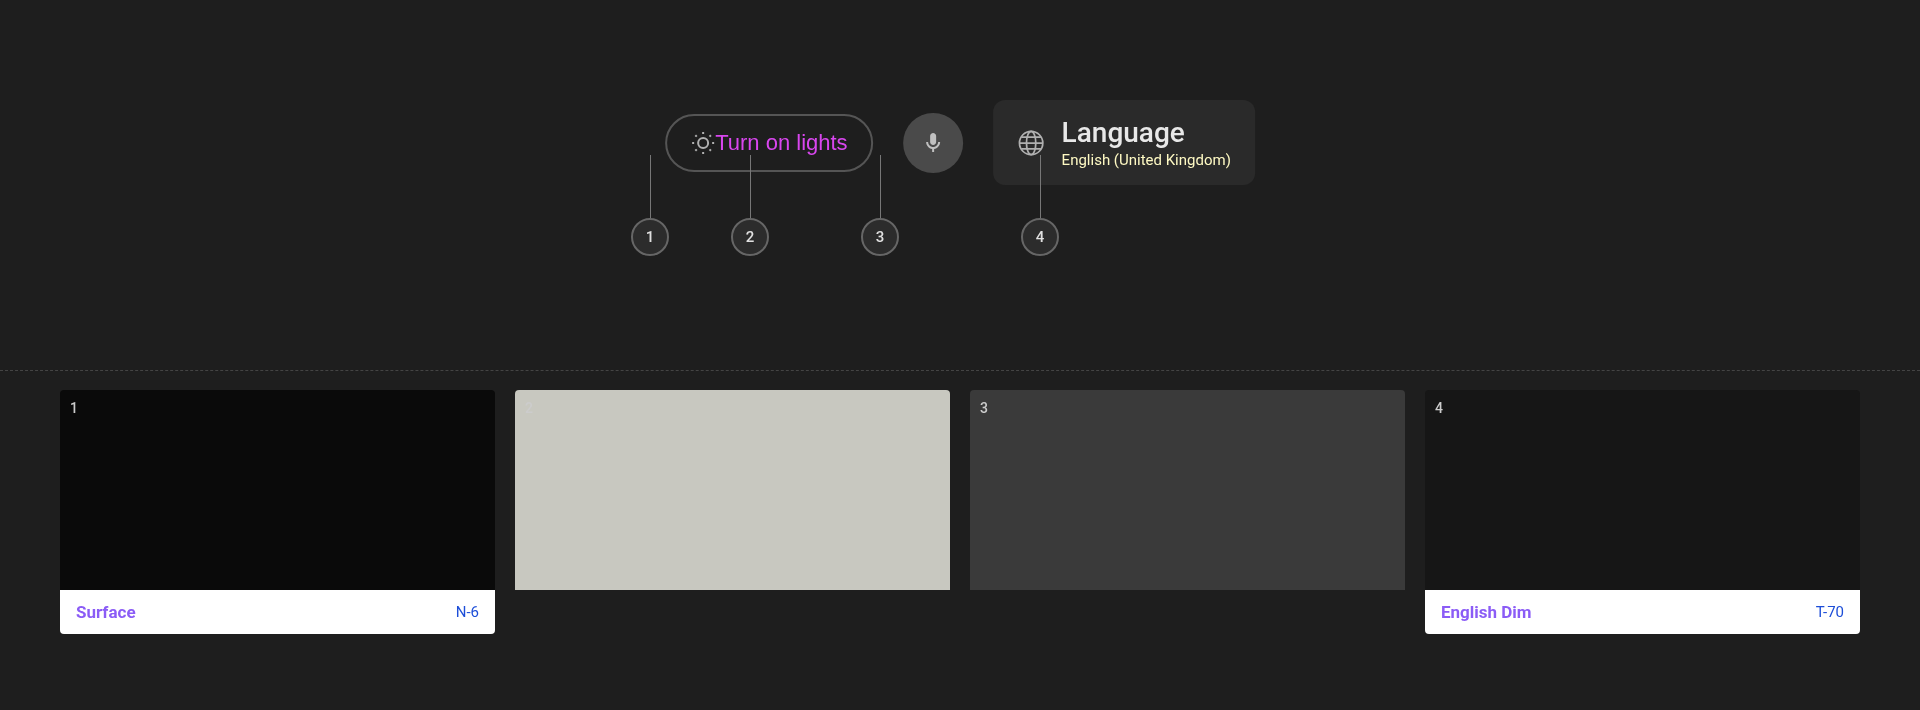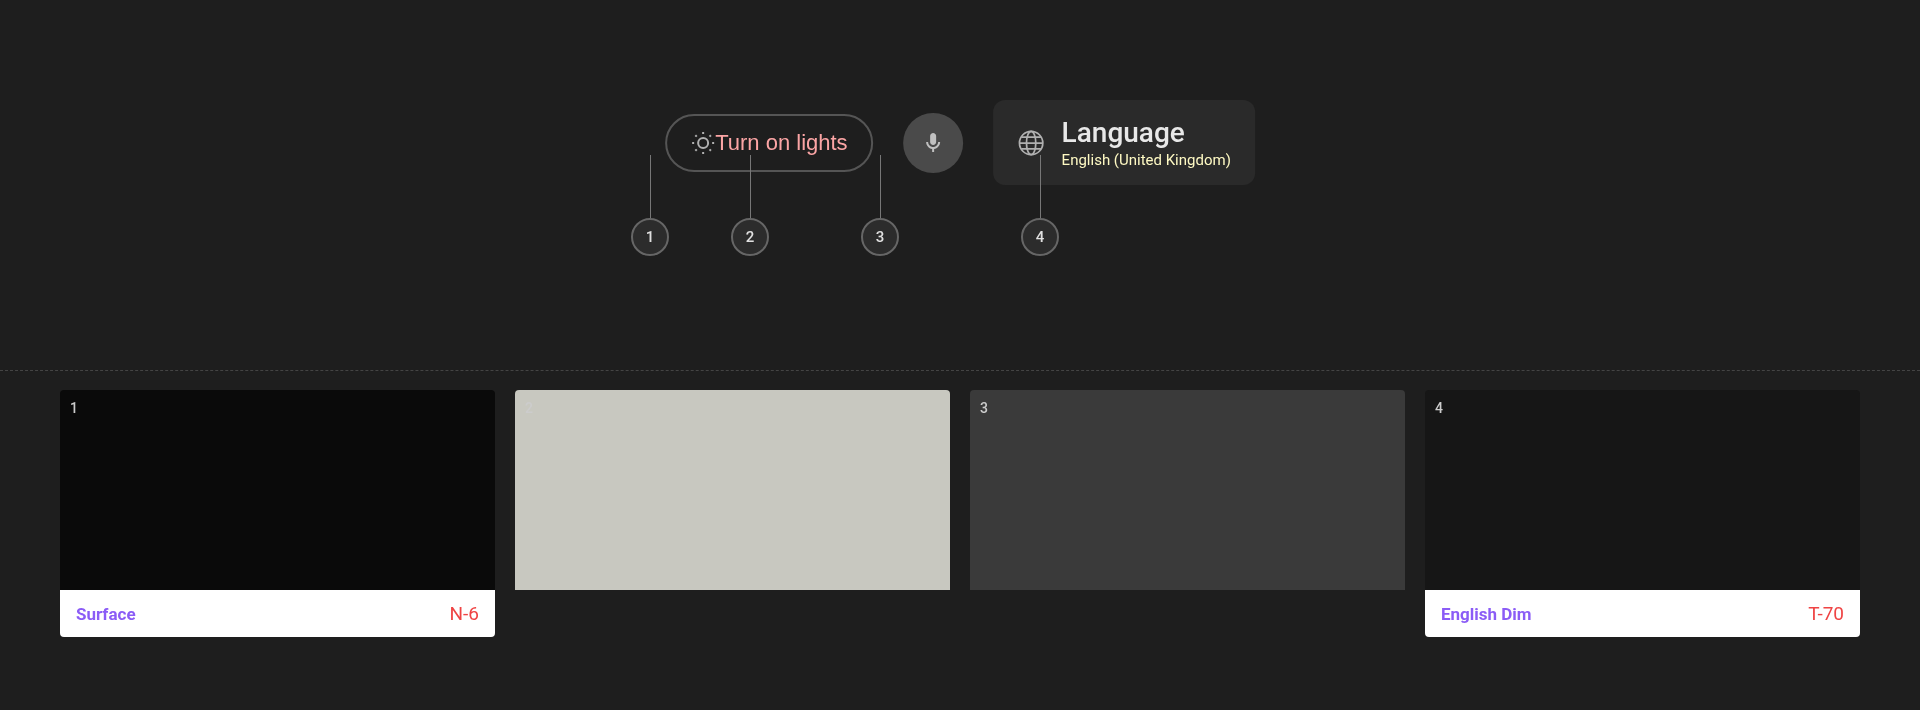--- a/index.html
+++ b/index.html
@@ -14,21 +14,21 @@
     }
 
     
     .turn-on-lights-btn {
       display: flex;
       align-items: center;
       background: transparent;
       border: 2px solid #555;
       border-radius: 30px;
       padding: 14px 24px;
-      color: #fca5a5;
+      color: #d946ef;
       font-size: 22px;
       font-weight: 400;
       cursor: pointer;
       white-space: nowrap;
     }
 
     .sun-icon {
       width: 24px;
       height: 24px;
       color: #b0b0b0;
@@ -146,23 +146,23 @@
       align-items: center;
     }
 
     .swatch-name {
       font-size: 17px;
       font-weight: 700;
       color: #8b5cf6;
     }
 
     .swatch-code {
-      font-size: 19px;
+      font-size: 15px;
       font-weight: 400;
-      color: #ef4444;
+      color: #1d4ed8;
     }
 
     
     .swatch-1 .swatch-color { background-color: #0a0a0a; }
     
     .swatch-2 .swatch-color { background-color: #c8c8c0; }
     
     .swatch-3 .swatch-color { background-color: #3a3a3a; }
     
     .swatch-4 .swatch-color { background-color: #161616; }

